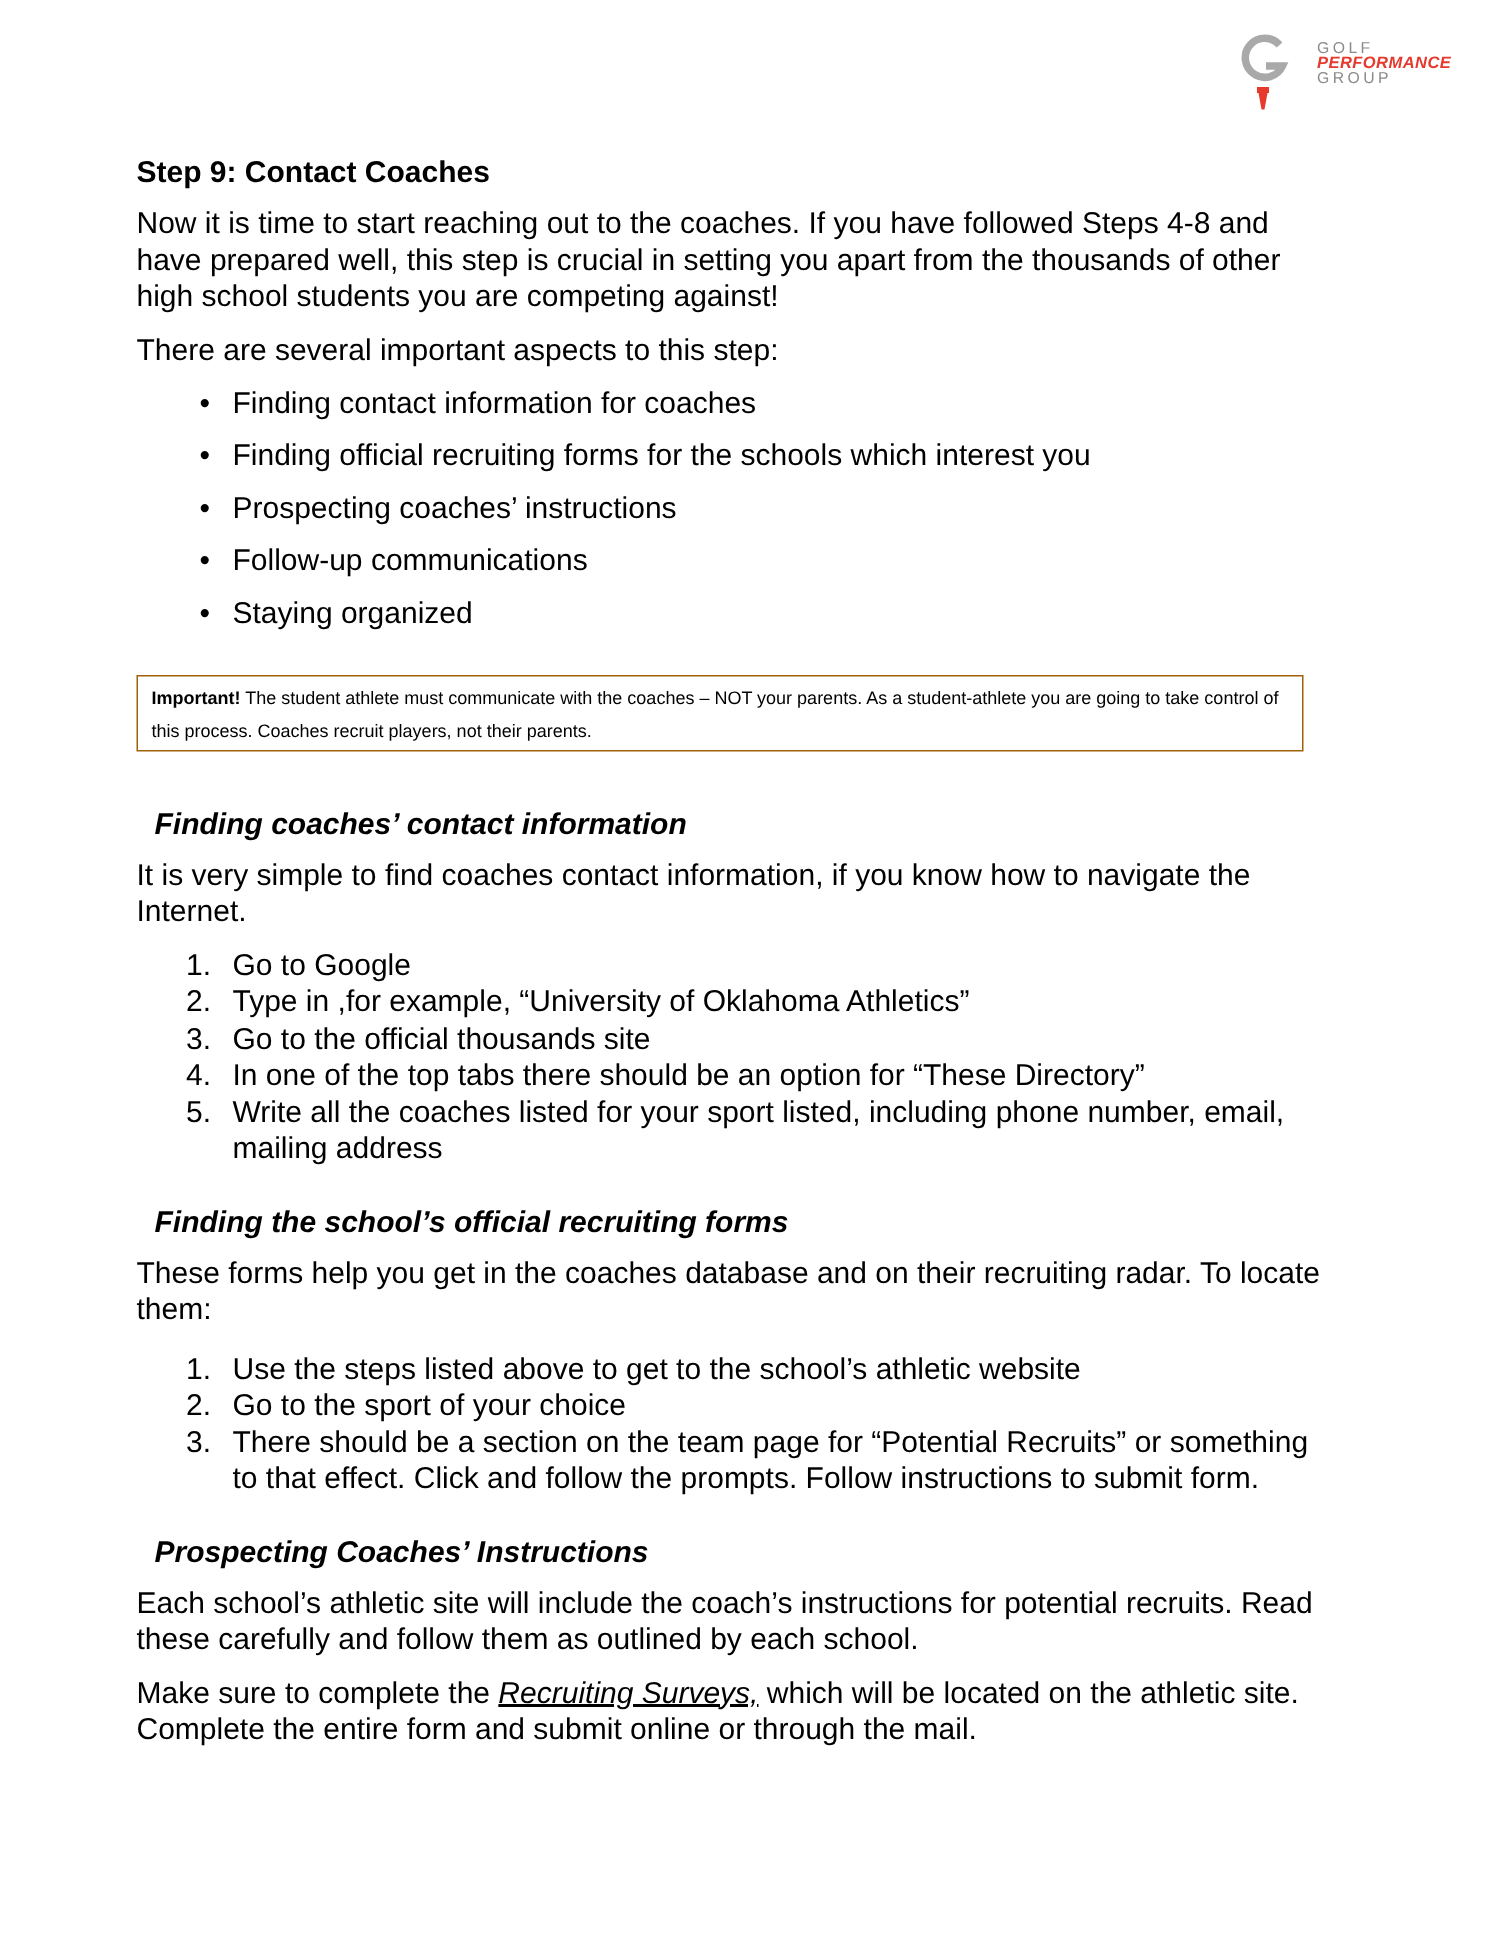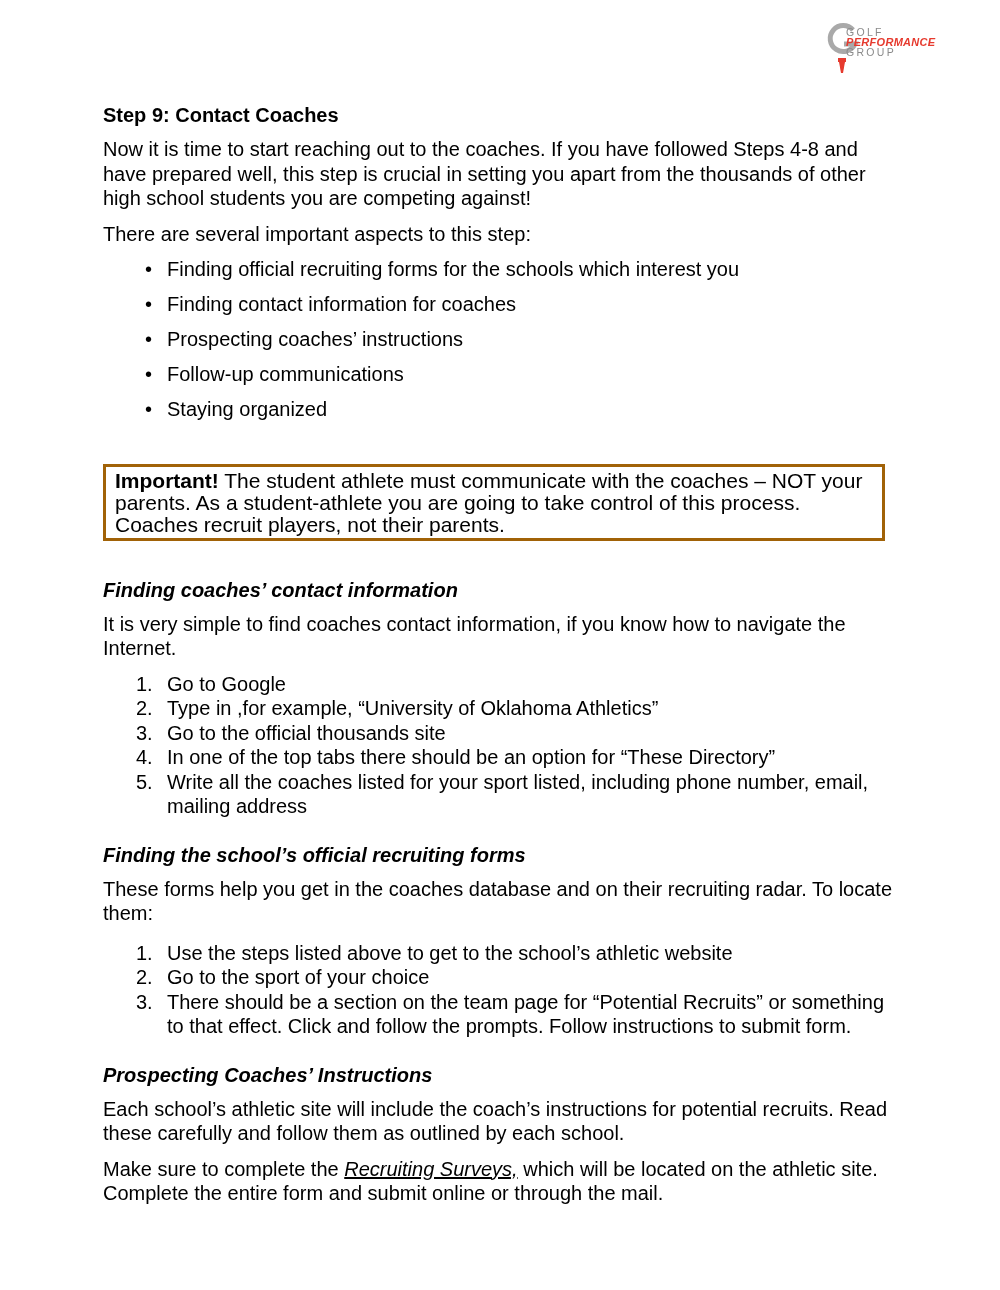--- a/index.html
+++ b/index.html
@@ -1,31 +1,31 @@
 <!DOCTYPE html>
 <html><head>
 <meta charset="utf-8">
 <style>
   html, body { margin: 0; padding: 0; background: #ffffff; }
   body { width: 1000px; height: 1290px; position: relative; overflow: hidden;
          font-family: "Liberation Sans", sans-serif; color: #000; }
   .logo { position: absolute; left: 826px; top: 22px; width: 135px; height: 52px; }
-  .logo .words { position: absolute; left: 20px; top: 5px; font-size: 10.5px; line-height: 10px; letter-spacing: 2.3px; }
+  .logo .words { position: absolute; left: 52px; top: 5px; font-size: 10.5px; line-height: 10px; letter-spacing: 2.3px; }
   .logo .w1, .logo .w3 { color: #8a8a8a; font-weight: normal; }
   .logo .w2 { color: #e63a2e; font-weight: bold; font-style: italic; letter-spacing: 0.3px; font-size: 11px; }
-  .content { position: absolute; left: 103px; top: 103px; width: 790px; font-size: 20px; line-height: 24.5px; }
+  .content { position: absolute; left: 91px; top: 103px; width: 790px; font-size: 20px; line-height: 24.5px; }
   h1.step { font-size: 20px; font-weight: bold; margin: 0 0 10px 0; line-height: 24px; }
   p { margin: 0 0 11px 0; }
   ul.bullets { margin: 0 0 0 0; padding: 0; list-style: none; }
   ul.bullets li { position: relative; padding-left: 64px; margin: 0 0 10.5px 0; }
   ul.bullets li::before { content: "•"; position: absolute; left: 42px; top: 0; }
-  .important { border: 3px solid #a16207; padding: 3px 9px 2px 9px; margin: 42px 0 0 0; width: 758px;
-               font-size: 21px; line-height: 22px; }
+  .important { border: 1px solid #a16207; padding: 3px 9px 2px 9px; margin: 28px 0 0 0; width: 758px;
+               font-size: 12px; line-height: 22px; }
   .important b { font-weight: bold; }
-  h2.sub { font-style: italic; font-weight: bold; font-size: 20px; margin: 37px 0 10px 0; line-height: 24px; }
+  h2.sub { font-style: italic; font-weight: bold; font-size: 20px; margin: 37px 0 10px 12px; line-height: 24px; }
   h2.sub.first { margin-top: 37px; }
   ol.steps { margin: 0; padding: 0; list-style: none; }
   ol.steps li { position: relative; padding-left: 64px; margin: 0; line-height: 24.5px; }
   ol.steps li .num { position: absolute; left: 33px; top: 0; }
   em { font-style: italic; text-decoration: underline; }
 </style>
 </head>
 <body>
 
 <div class="logo">
@@ -40,22 +40,22 @@
     <div class="w3">GROUP</div>
   </div>
 </div>
 
 <div class="content">
   <h1 class="step">Step 9: Contact Coaches</h1>
   <p>Now it is time to start reaching out to the coaches.  If you have followed Steps 4-8 and have prepared well, this step is crucial in setting you apart from the thousands of other high school students you are competing against!</p>
   <p>There are several important aspects to this step:</p>
 
   <ul class="bullets">
+    <li>Finding contact information for coaches</li>
     <li>Finding official recruiting forms for the schools which interest you</li>
-    <li>Finding contact information for coaches</li>
     <li>Prospecting coaches’ instructions</li>
     <li>Follow-up communications</li>
     <li>Staying organized</li>
   </ul>
 
   <div class="important">
     <b>Important!</b><span> The student athlete must communicate with the coaches – NOT your parents.  As a student-athlete you are going to take control of this process.  Coaches recruit players, not their parents.</span>
   </div>
 
   <h2 class="sub first">Finding coaches’ contact information</h2>

